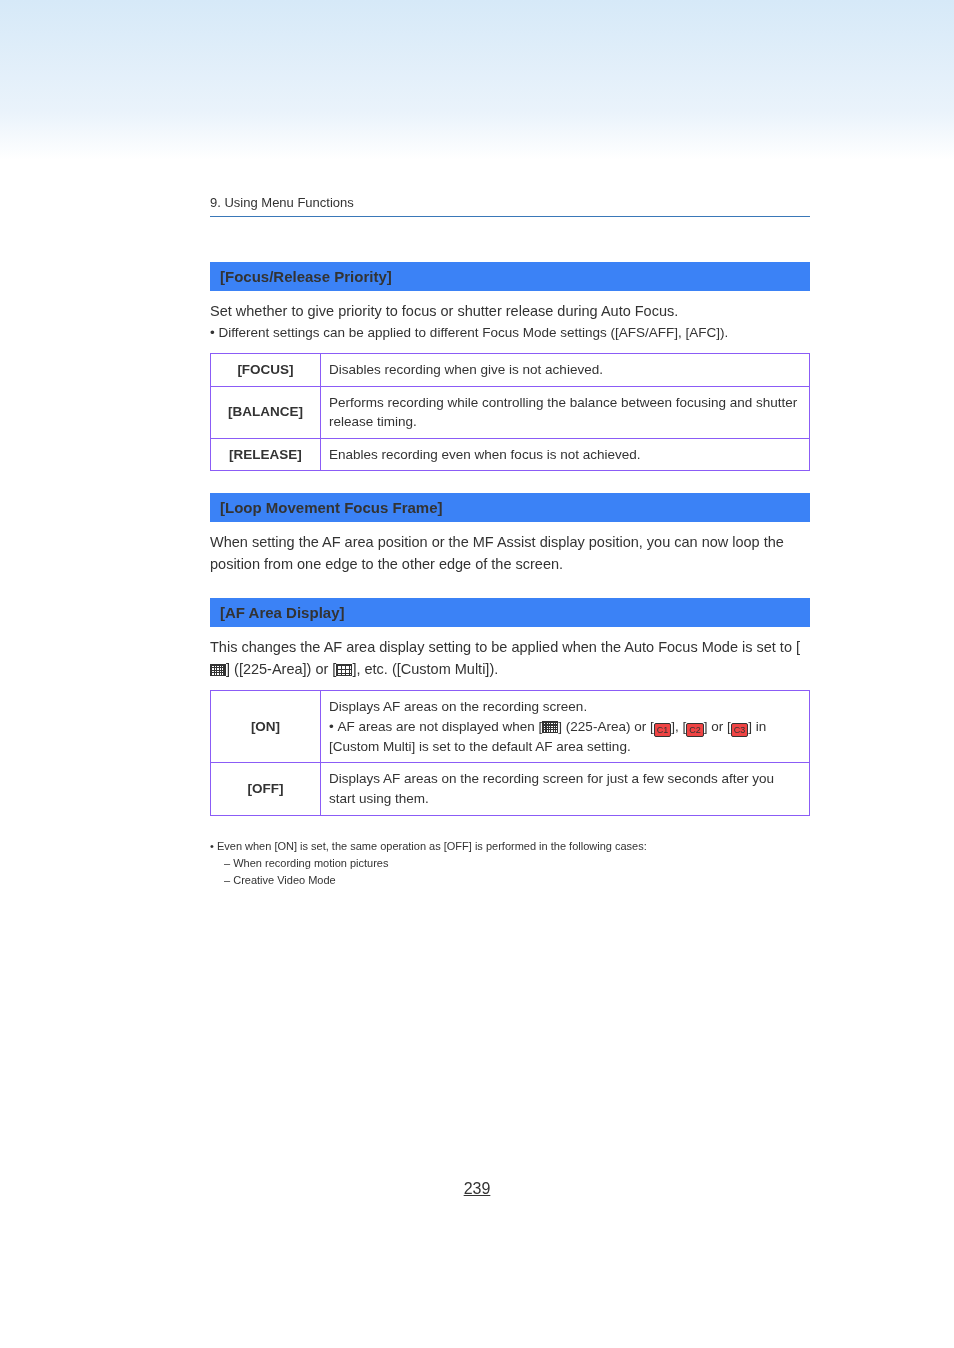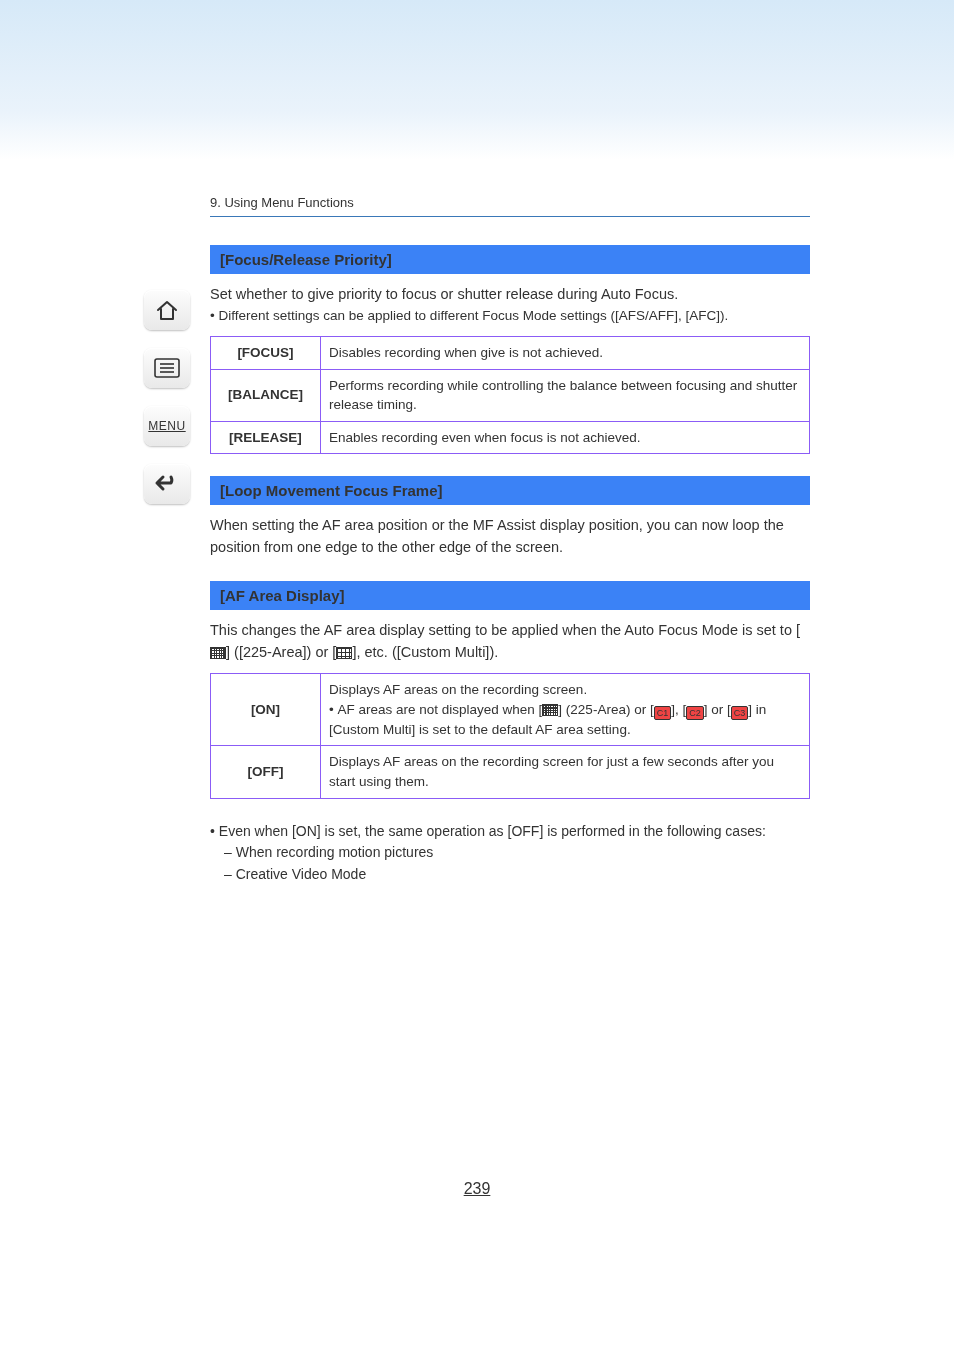--- a/index.html
+++ b/index.html
@@ -3,74 +3,51 @@
 <meta charset="utf-8">
 <style>
   * { box-sizing: border-box; margin: 0; padding: 0; }
   html, body { width: 954px; height: 1348px; background: #fff; font-family: Arial, Helvetica, sans-serif; color: #333; }
   .page { position: relative; width: 954px; height: 1348px; }
   .top-band { position: absolute; top: 0; left: 0; right: 0; height: 160px; background: linear-gradient(to bottom, #d6e9f8 0%, #eaf3fb 70%, #ffffff 100%); }
   .sidebar { position: absolute; left: 140px; top: 290px; width: 54px; display: flex; flex-direction: column; gap: 18px; align-items: center; }
   .side-btn { width: 46px; height: 40px; border-radius: 8px; background: linear-gradient(to bottom, #fdfdfd, #e9e9e9); box-shadow: 0 1px 2px rgba(0,0,0,0.25), inset 0 1px 0 #fff; display: flex; align-items: center; justify-content: center; }
   .menu-label { font-size: 12px; letter-spacing: 0.5px; text-decoration: underline; color: #333; font-weight: 500; }
   .content { position: absolute; left: 210px; top: 195px; width: 600px; }
-  .breadcrumb { font-size: 13px; color: #333; padding-bottom: 6px; border-bottom: 1px solid #3a78b8; margin-bottom: 28px; }
+  .breadcrumb { font-size: 13px; color: #333; padding-bottom: 6px; border-bottom: 1px solid #3a78b8; margin-bottom: 45px; }
   .section-title { background: #3b82f6; padding: 6px 10px; font-weight: bold; font-size: 15px; color: #333; margin-bottom: 10px; }
   .para { font-size: 14.5px; line-height: 1.5; color: #333; margin-bottom: 0; }
   .bullet-row { font-size: 13.5px; line-height: 1.5; color: #333; margin-bottom: 10px; }
   .bullet-row::before { content: "• "; }
   table.optbl { width: 100%; border-collapse: collapse; margin: 6px 0 22px 0; }
   table.optbl td { border: 1px solid #8b5cf6; padding: 6px 8px; font-size: 13.5px; line-height: 1.45; vertical-align: middle; }
   table.optbl td.lead { width: 110px; text-align: center; font-weight: bold; }
   .inline-icon { display: inline-block; vertical-align: -2px; border: 1px solid #333; border-radius: 2px; padding: 0 2px; font-size: 9px; line-height: 12px; height: 14px; background: #ef4444; color: #333; }
   .grid-icon { display: inline-block; vertical-align: -2px; width: 16px; height: 12px; border: 1px solid #333; background:
     repeating-linear-gradient(to right, #333 0 1px, transparent 1px 4px),
     repeating-linear-gradient(to bottom, #333 0 1px, transparent 1px 4px);
     background-color: #fff;
   }
   .grid-icon.dense { background:
     repeating-linear-gradient(to right, #333 0 1px, transparent 1px 2.5px),
     repeating-linear-gradient(to bottom, #333 0 1px, transparent 1px 2.5px);
     background-color: #fff; }
-  .notes { font-size: 14px; line-height: 1.55; margin-top: 6px; }
+  .notes { font-size: 11px; line-height: 1.55; margin-top: 6px; }
   .notes .b::before { content: "• "; }
   .notes .d { padding-left: 14px; }
   .notes .d::before { content: "– "; }
   .page-number { position: absolute; bottom: 150px; left: 0; right: 0; text-align: center; font-size: 16px; text-decoration: underline; color: #333; }
   svg { display: block; }
 </style>
 </head>
 <body>
 
 <div class="page">
   <div class="top-band"></div>
 
-  <div class="sidebar">
-    <div class="side-btn">
-      <svg width="24" height="22" viewBox="0 0 24 22">
-        <path d="M3 11 L12 3 L21 11 M6 10 V20 H18 V10" fill="none" stroke="#333" stroke-width="2" stroke-linejoin="round" stroke-linecap="round"></path>
-      </svg>
-    </div>
-    <div class="side-btn">
-      <svg width="26" height="20" viewBox="0 0 26 20">
-        <rect x="1" y="1" width="24" height="18" rx="2" fill="none" stroke="#333" stroke-width="1.6"></rect>
-        <line x1="6" y1="6" x2="20" y2="6" stroke="#333" stroke-width="1.6"></line>
-        <line x1="6" y1="10" x2="20" y2="10" stroke="#333" stroke-width="1.6"></line>
-        <line x1="6" y1="14" x2="20" y2="14" stroke="#333" stroke-width="1.6"></line>
-      </svg>
-    </div>
-    <div class="side-btn">
-      <span class="menu-label">MENU</span>
-    </div>
-    <div class="side-btn">
-      <svg width="26" height="22" viewBox="0 0 26 22">
-        <path d="M9 4 L3 10 L9 16 M3 10 H17 A6 6 0 0 0 17 4" fill="none" stroke="#333" stroke-width="3" stroke-linecap="round" stroke-linejoin="round"></path>
-      </svg>
-    </div>
-  </div>
 
   <div class="content">
     <div class="breadcrumb">9. Using Menu Functions</div>
 
     <div class="section-title">[Focus/Release Priority]</div>
     <p class="para">Set whether to give priority to focus or shutter release during Auto Focus.</p>
     <p class="bullet-row">Different settings can be applied to different Focus Mode settings ([AFS/AFF], [AFC]).</p>
     <table class="optbl">
       <tbody>
           <tr>

